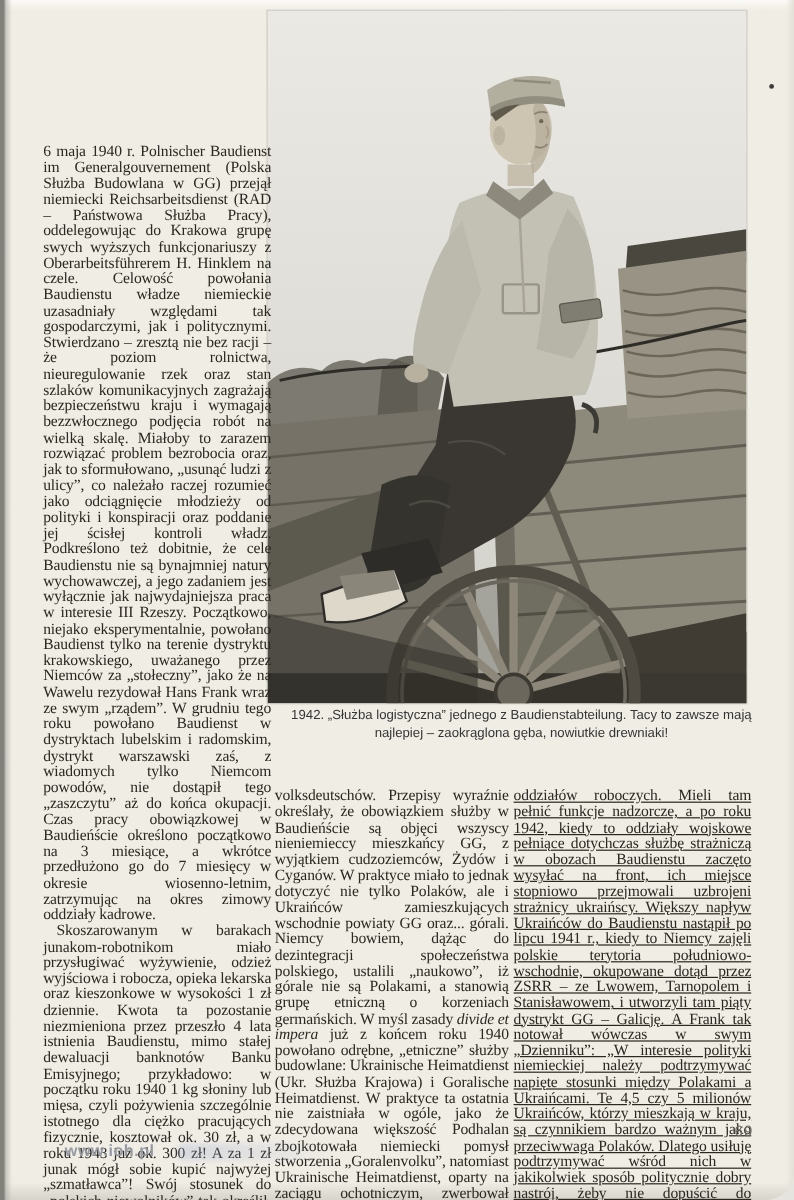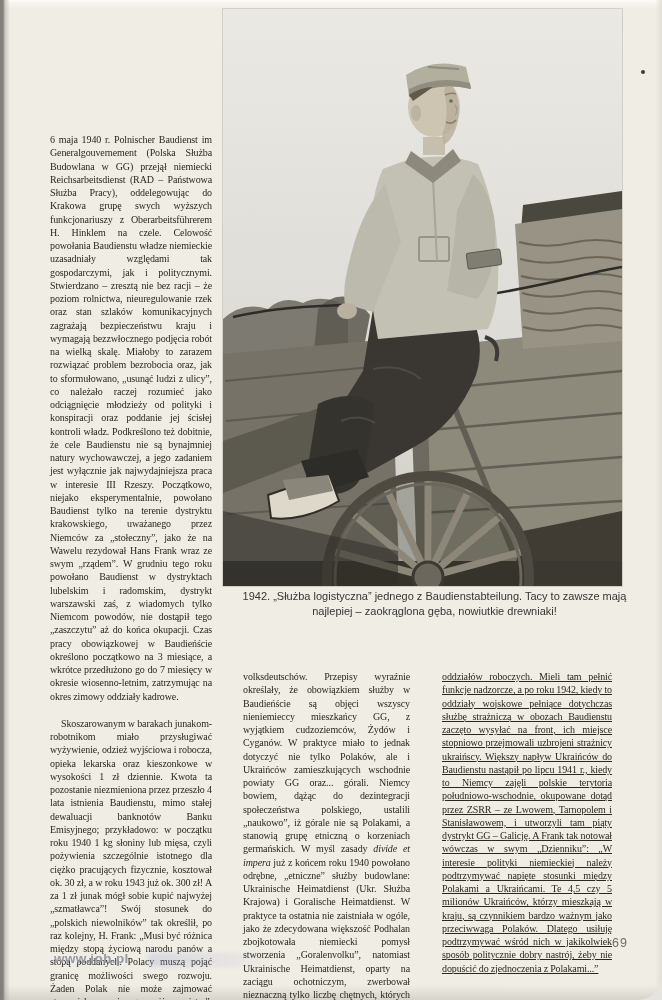--- a/index.html
+++ b/index.html
@@ -21,21 +21,21 @@
 
   .photo{position:absolute;left:223px;top:9px;width:399px;height:577px;
     background:#dcdbd5;outline:1px solid rgba(120,118,110,.25);}
   .photo svg{display:block;}
 
   .caption{position:absolute;left:224px;top:589px;width:421px;
     font-family:"Liberation Sans",sans-serif;font-size:11px;line-height:15px;
     color:#353535;text-align:center;}
 
   .col{position:absolute;color:#2b2721;}
-  .col p{margin:14px;font-size:10px;line-height:13.25px;text-align:justify;
+  .col p{margin:0;font-size:13px;line-height:13.25px;text-align:justify;
     letter-spacing:-0.12px;word-spacing:-0.2px;}
   .col p + p{text-indent:11px;}
   #col1{left:36px;top:119px;width:190px;}
   #col2{left:229px;top:656px;width:195px;}
   #col3{left:428px;top:656px;width:198px;text-decoration:underline;}
   em{}
 
   .watermark{position:absolute;left:37px;top:951px;
     font-family:"Liberation Sans",sans-serif;font-weight:bold;font-size:13.5px;
     color:#959aa3;letter-spacing:.4px;margin-left:17px;}

